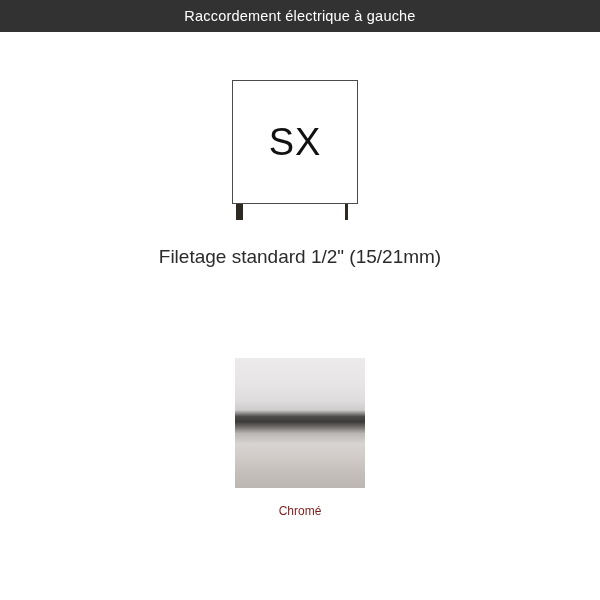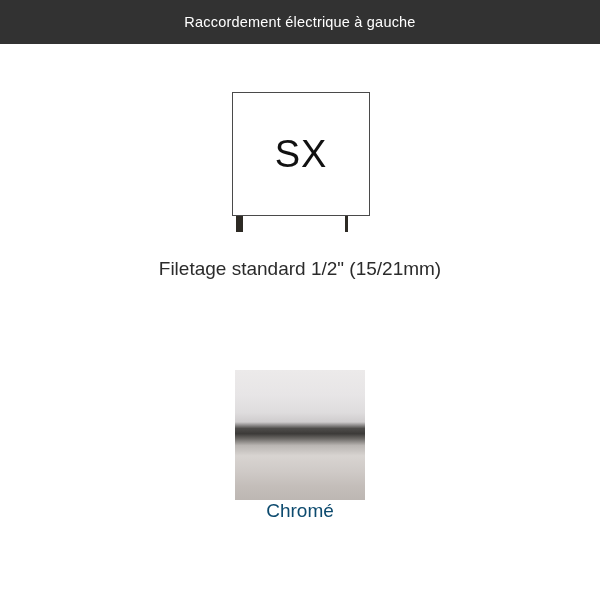--- a/index.html
+++ b/index.html
@@ -13,21 +13,21 @@
   }
   .page {
     position: relative;
     width: 600px;
     height: 600px;
     background: #ffffff;
     overflow: hidden;
   }
   .section-header {
     width: 600px;
-    height: 44px;
+    height: 32px;
     background: #323232;
     color: #ffffff;
     display: flex;
     align-items: center;
     justify-content: center;
     font-size: 14.5px;
     letter-spacing: 0.2px;
   }
   .section-body {
     width: 600px;
@@ -44,21 +44,21 @@
   }
   .conn-figure {
     position: relative;
     width: 136px;
     height: 148px;
   }
   .conn-box {
     position: absolute;
     left: 0;
     top: 0;
-    width: 138px;
+    width: 126px;
     height: 124px;
     border: 1px solid #4a4a4a;
     background: #ffffff;
     display: flex;
     align-items: center;
     justify-content: center;
   }
   .conn-label {
     font-size: 38px;
     color: #111111;
@@ -112,22 +112,23 @@
         #4e4c4a 45%,
         #3c3a38 49%,
         #6e6b68 53%,
         #b9b5b2 58%,
         #d8d4d1 66%,
         #cfcac7 78%,
         #c3bdb9 90%,
         #bdb7b3 100%);
   }
   .swatch-caption {
-    font-size: 19px;
-    color: #0c4a6e;
+    margin-top: 16px;
+    font-size: 12px;
+    color: #7f1d1d;
   }
 </style>
 </head>
 <body>
 
 <div class="page">
 
   <div class="section">
     <div class="section-header">Raccordement électrique à gauche</div>
 

